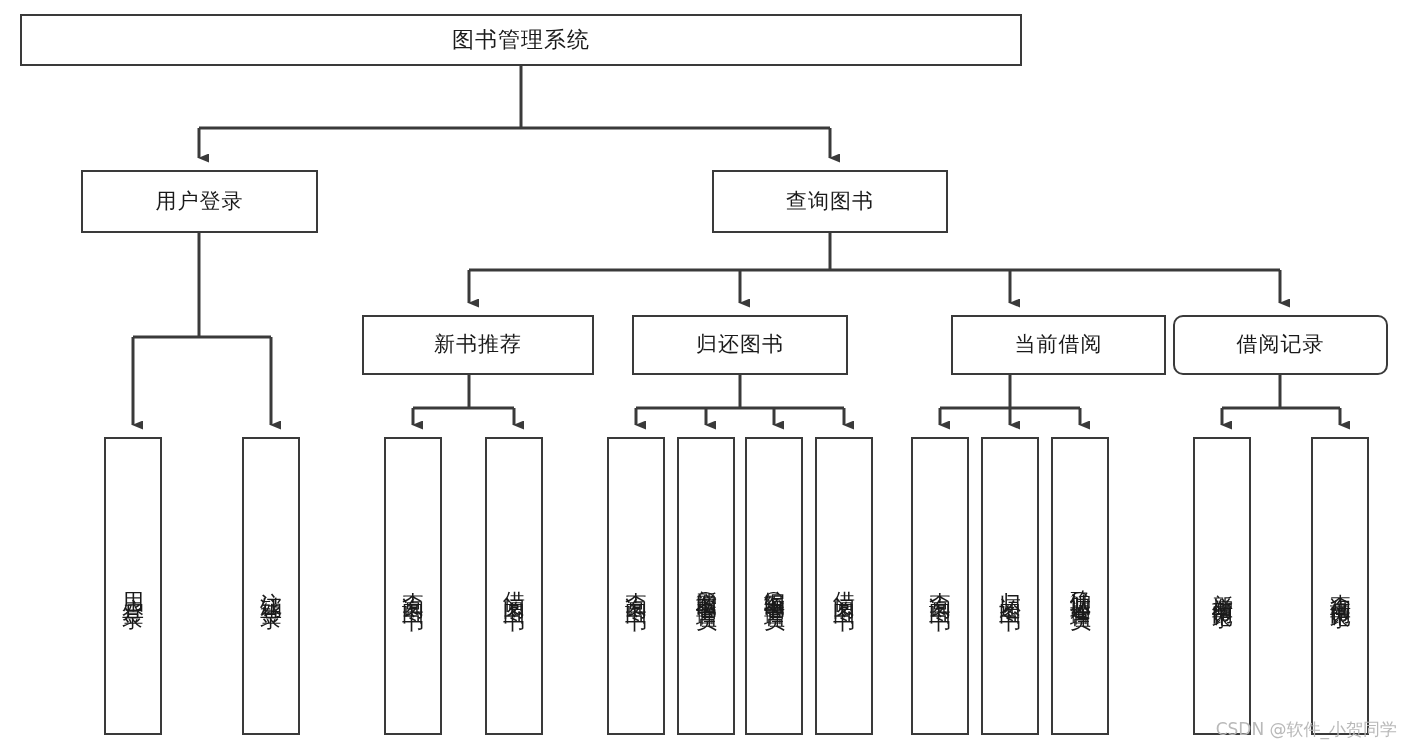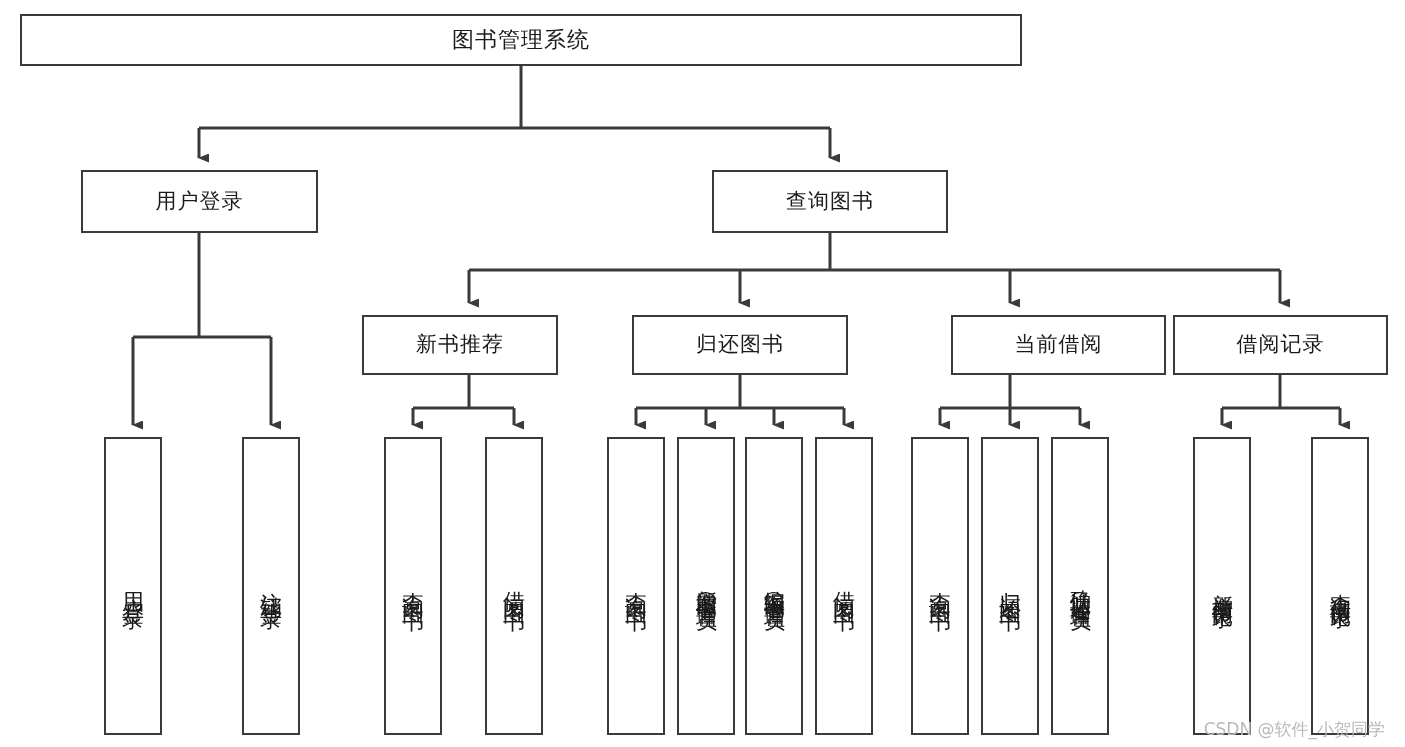--- a/index.html
+++ b/index.html
@@ -59,21 +59,21 @@
     justify-content: center;
     text-align: center;
     overflow: hidden;
   }
   .node-v.tight {
     letter-spacing: 3px;
     font-size: 21px;
   }
   .watermark {
     position: absolute;
-    right: 20px;
+    right: 8px;
     bottom: 6px;
     font-size: 17px;
     color: #b9b9b9;
     white-space: nowrap;
     z-index: 5;
     font-family: "DejaVu Sans", "Liberation Sans", sans-serif;
   }
 </style>
 </head>
 <body>
@@ -128,24 +128,24 @@
       <path d="M1222,408 L1222,425" marker-end="url(#arrow)"></path>
       <path d="M1340,408 L1340,425" marker-end="url(#arrow)"></path>
     </g>
   </svg>
 
   <div class="node node-h node-root" style="left:20px; top:14px; width:1002px; height:52px;">图书管理系统</div>
 
   <div class="node node-h" style="left:81px; top:170px; width:237px; height:63px;">用户登录</div>
   <div class="node node-h" style="left:712px; top:170px; width:236px; height:63px;">查询图书</div>
 
-  <div class="node node-h" style="left:362px; top:315px; width:196px; height:60px;">新书推荐</div>
+  <div class="node node-h" style="left:362px; top:315px; width:232px; height:60px;">新书推荐</div>
   <div class="node node-h" style="left:632px; top:315px; width:216px; height:60px;">归还图书</div>
   <div class="node node-h" style="left:951px; top:315px; width:215px; height:60px;">当前借阅</div>
-  <div class="node node-h" style="left:1173px; top:315px; width:215px; height:60px;">借阅记录</div>
+  <div class="node node-h" style="left:1173px; top:315px; width:215px; height:60px;border-radius:10px;">借阅记录</div>
 
   <div class="node node-v" style="left:104px; top:437px; width:58px; height:298px;">用户登录</div>
   <div class="node node-v" style="left:242px; top:437px; width:58px; height:298px;">注销登录</div>
 
   <div class="node node-v" style="left:384px; top:437px; width:58px; height:298px;">查询图书</div>
   <div class="node node-v" style="left:485px; top:437px; width:58px; height:298px;">借阅图书</div>
 
   <div class="node node-v" style="left:607px; top:437px; width:58px; height:298px;">查询图书</div>
   <div class="node node-v tight" style="left:677px; top:437px; width:58px; height:298px;">新增图书（管理员）</div>
   <div class="node node-v tight" style="left:745px; top:437px; width:58px; height:298px;">编辑图书（管理员）</div>

